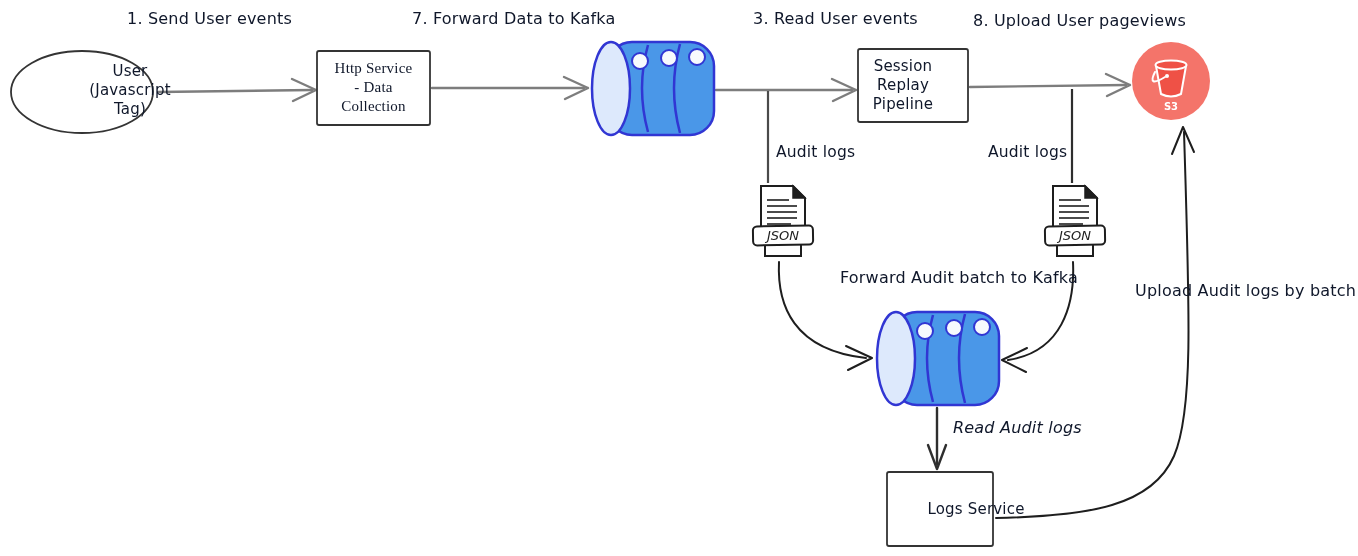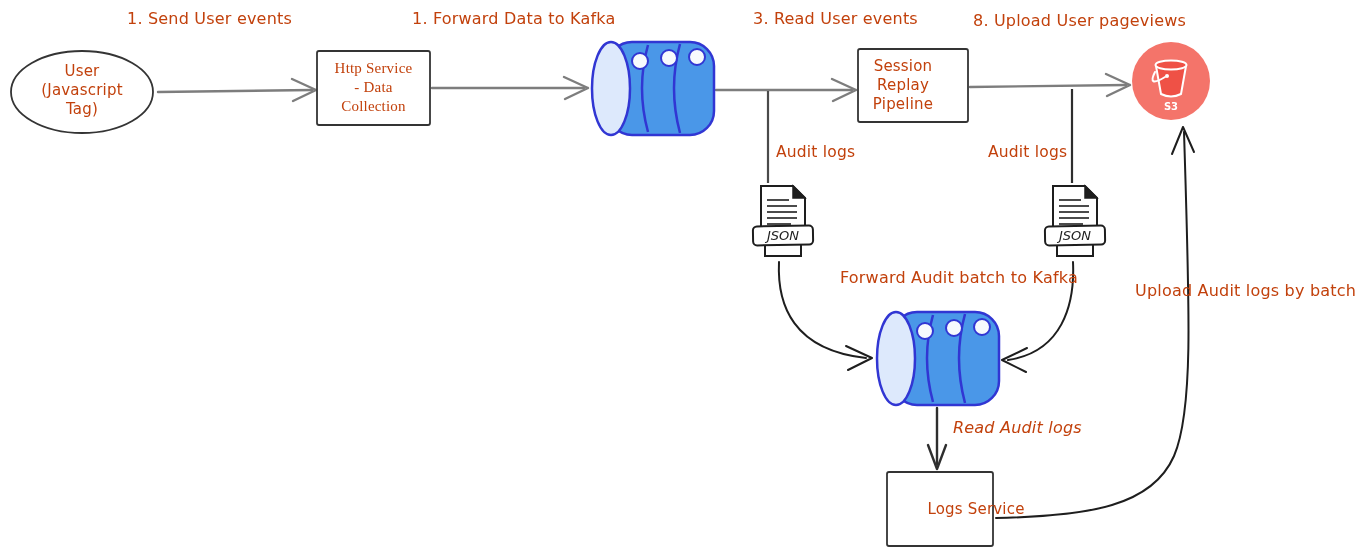--- a/index.html
+++ b/index.html
@@ -9,21 +9,21 @@
     height: 556px;
     background: #ffffff;
     font-family: "DejaVu Sans", "Liberation Sans", sans-serif;
     color: #1e1e1e;
     overflow: hidden;
   }
   #scene { position: absolute; left: 0; top: 0; }
   .lbl {
     position: absolute;
     white-space: pre-line;
-    color: #c2410c;
+    color: #0f172a;
     font-size: 15.5px;
     line-height: 19px;
     letter-spacing: 0.2px;
   }
   .step-lbl { font-size: 16px; font-weight: 500; }
   .node-lbl { text-align: center; font-size: 15px; line-height: 19px; }
   .edge-lbl { font-size: 15.5px; }
   svg text { font-family: "DejaVu Sans", "Liberation Sans", sans-serif; }
 </style>
 </head>
@@ -137,27 +137,27 @@
       <path d="M-15,-15 L-10,13 Q0,18 10,13 L15,-15 Z" fill="#ef5146" stroke="#ffffff" stroke-width="2" stroke-linejoin="round"></path>
       <ellipse cx="0" cy="-16" rx="15.5" ry="4.5" fill="#ef5146" stroke="#ffffff" stroke-width="2"></ellipse>
       <path d="M-16,-9 Q-24,7 -6,-4" fill="none" stroke="#ffffff" stroke-width="2" stroke-linecap="round"></path>
       <circle cx="-4" cy="-5" r="2" fill="#ffffff"></circle>
       <text x="0" y="29" text-anchor="middle" font-size="10" font-weight="bold" fill="#ffffff">S3</text>
     </g>
   </svg>
 
   <div class="lbl step-lbl" style="left:127px; top:9px;">1. Send User events</div>
 
-  <div class="lbl step-lbl" style="left:412px; top:9px;">1. Forward Data to Kafka</div>
+  <div class="lbl step-lbl" style="left:412px; top:9px;">7. Forward Data to Kafka</div>
 
   <div class="lbl step-lbl" style="left:713px; top:9px;margin-left:40px;">3. Read User events</div>
 
   <div class="lbl step-lbl" style="left:973px; top:11px;">8. Upload User pageviews</div>
 
-  <div class="lbl node-lbl" style="left:12px; top:62px; width:140px;">User
+  <div class="lbl node-lbl" style="left:12px; top:62px; width:140px;padding-left:48px;">User
 (Javascript
 Tag)</div>
 
   <div class="lbl node-lbl" style="left:317px; top:59px; width:113px;font-family:Liberation Serif, serif;">Http Service
 - Data
 Collection</div>
 
   <div class="lbl node-lbl" style="left:858px; top:57px; width:90px;">Session
 Replay
 Pipeline</div>

